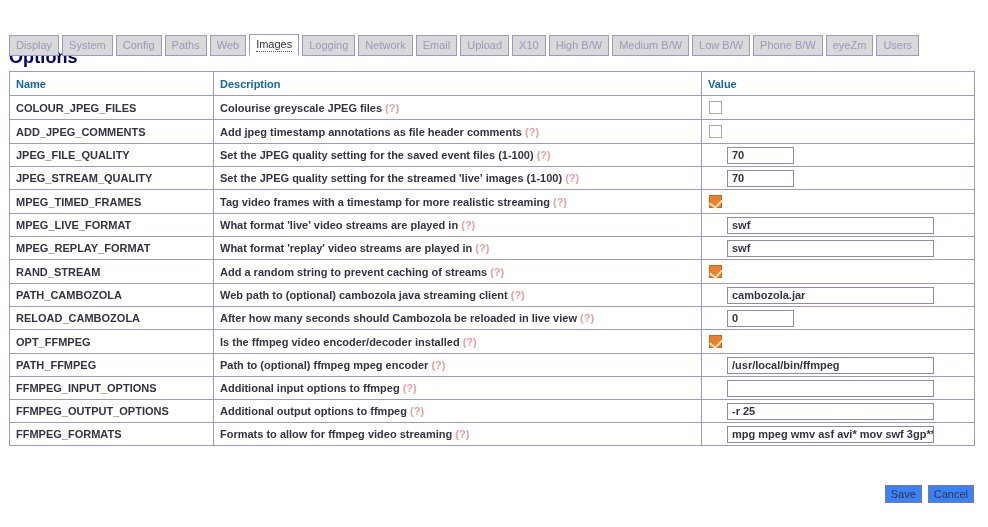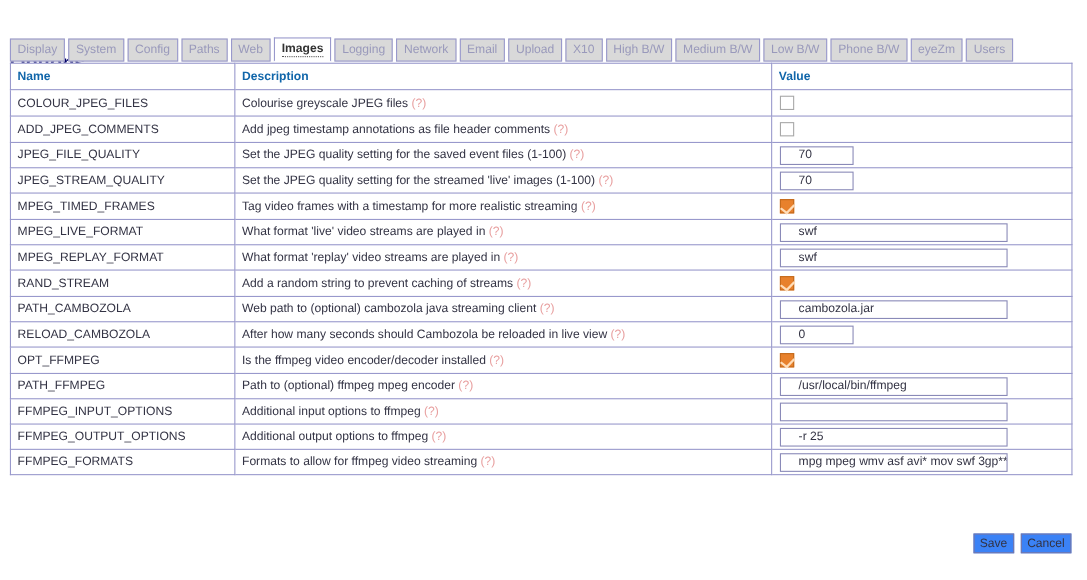--- a/index.html
+++ b/index.html
@@ -60,44 +60,43 @@
     background: #ffffff;
     color: #333333;
     border-bottom-color: #ffffff;
     height: 22px;
     position: relative;
     z-index: 3;
   }
   .tab.active .tab-label {
     border-bottom: 1px dotted #555555;
     padding-bottom: 1px;
-    font-weight: bold;
   }
 
   
   #options-table {
     position: absolute;
     left: 9px;
-    top: 57px;
+    top: 71px;
     width: 965px;
     border-collapse: collapse;
     background: #ffffff;
     table-layout: fixed;
   }
   #options-table col.c-name  { width: 204px; }
   #options-table col.c-desc  { width: 488px; }
   #options-table col.c-value { width: 273px; }
 
   #options-table th,
   #options-table td {
     border: 1px solid #9999cc;
     text-align: left;
     vertical-align: middle;
     padding: 0 0 0 6px;
-    font-weight: normal;
+    font-weight: bold;
     font-size: 11px;
     color: #333344;
     overflow: hidden;
     white-space: nowrap;
   }
   #options-table th {
     height: 23px;
     color: #1166aa;
     font-weight: bold;
     font-size: 11px;
@@ -143,23 +142,23 @@
   .txt {
     box-sizing: border-box;
     display: inline-block;
     height: 17px;
     line-height: 15px;
     border: 1px solid #8a8ab8;
     background: #ffffff;
     font-family: "Liberation Sans", sans-serif;
     font-size: 11px;
     color: #333344;
-    padding: 0 16px;
+    padding: 0 4px;
     vertical-align: middle;
-    margin: 0 0 0 1px;
+    margin: 0 0 0 19px;
     white-space: nowrap;
     overflow: hidden;
   }
   .txt.narrow { width: 67px; }
   .txt.wide   { width: 207px; }
 
   
   #footer-buttons {
     position: absolute;
     right: 14px;

